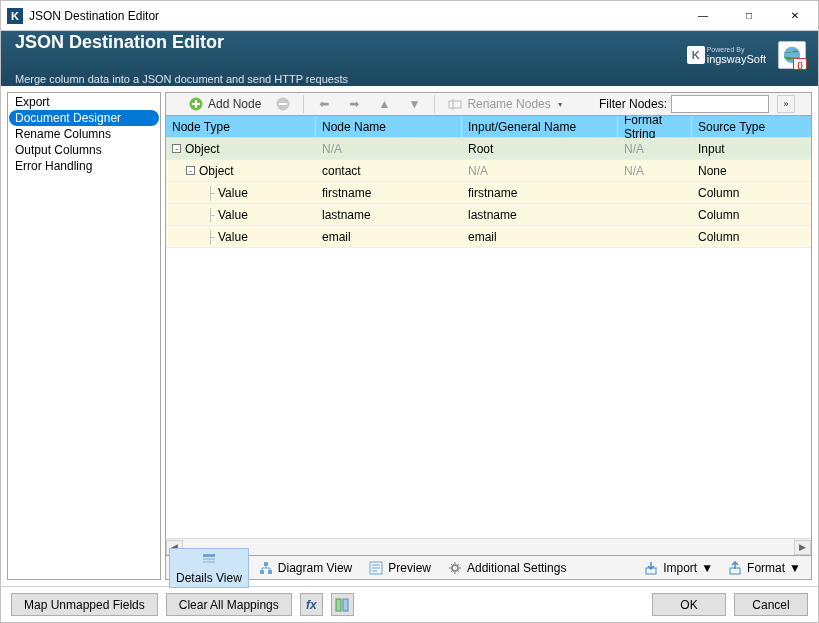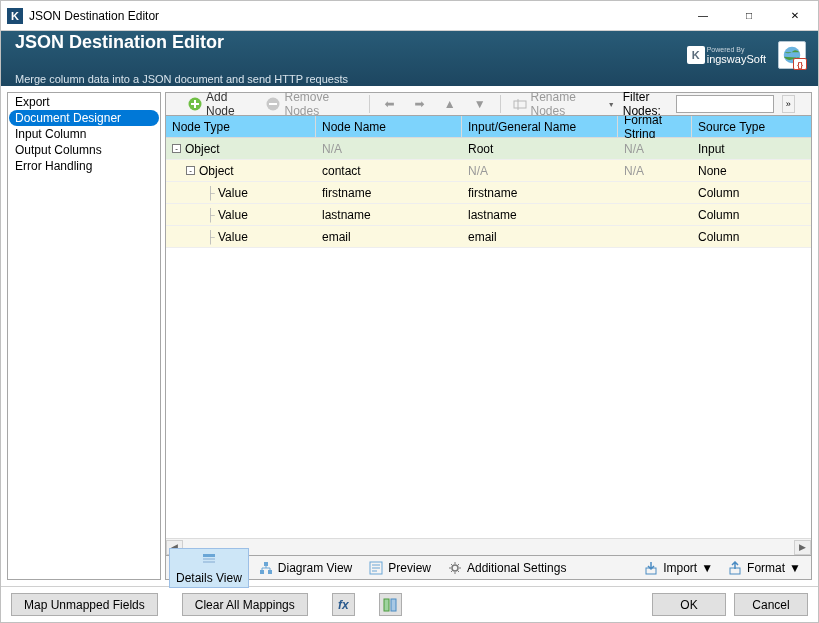--- a/index.html
+++ b/index.html
@@ -201,21 +201,21 @@
     padding:2px 6px;
     border:1px solid transparent;
   }
   .view-btn.active { border-color:#9cbfe6; background:#cde6f7;flex-direction:column; }
   .lower-right { margin-left:auto; display:flex; gap:0; }
 
   
   .footer {
     height:36px;
     display:flex; align-items:center;
-    padding:0 10px; gap:24px;
+    padding:0 10px; gap:8px;
     border-top:1px solid #d0d0d0;
   }
   .btn {
     height:23px; padding:0 12px;
     border:1px solid #adadad;
     background:#e1e1e1;
     display:flex;align-items:center;justify-content:center;
     font-size:12px;
   }
   .icon-btn {
@@ -259,21 +259,21 @@
       <div style="position:absolute;bottom:-2px;right:-2px;width:14px;height:12px;background:#fff;border:1px solid #c93e2e;color:#c93e2e;font-size:8px;font-weight:bold;display:flex;align-items:center;justify-content:center;border-radius:2px;">{}</div>
     </div>
   </div>
 </div>
 
 <div class="content">
 
   <div class="sidebar">
     <div class="sidebar-item">Export</div>
     <div class="sidebar-item selected">Document Designer</div>
-    <div class="sidebar-item">Input Column</div>
+    <div class="sidebar-item">Rename Columns</div>
     <div class="sidebar-item">Output Columns</div>
     <div class="sidebar-item">Error Handling</div>
   </div>
 
   <div class="designer">
 
     <div class="toolbar">
       <div class="tool-btn">
         <span class="tool-icon">
           <svg width="14" height="14">
@@ -283,21 +283,20 @@
         </span>
         <span>Add Node</span>
       </div>
       <div class="tool-btn disabled">
         <span class="tool-icon">
           <svg width="14" height="14">
               <circle cx="7" cy="7" r="6.5" fill="#c8c8c8"></circle>
               <path d="M3 7h8" stroke="#fff" stroke-width="2"></path>
             </svg>
         </span>
-        <span>Remove Nodes</span>
       </div>
       <div class="tool-divider"></div>
       <div class="tool-btn disabled">
           <span class="tool-icon">⬅</span>
         </div>
       <div class="tool-btn disabled">
           <span class="tool-icon">➡</span>
         </div>
       <div class="tool-btn disabled">
           <span class="tool-icon">▲</span>

